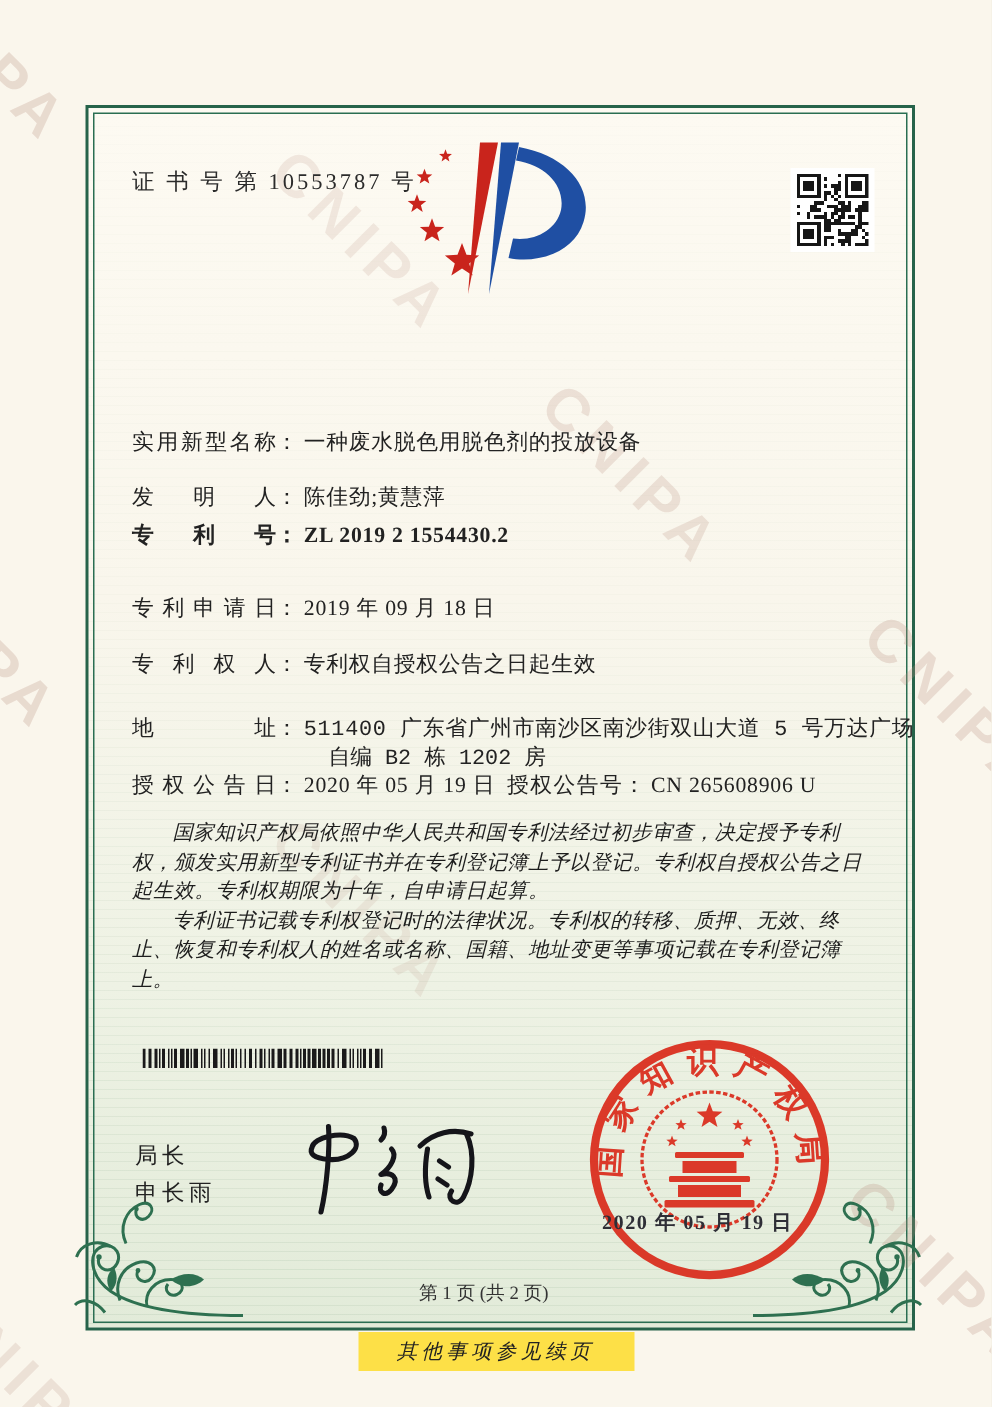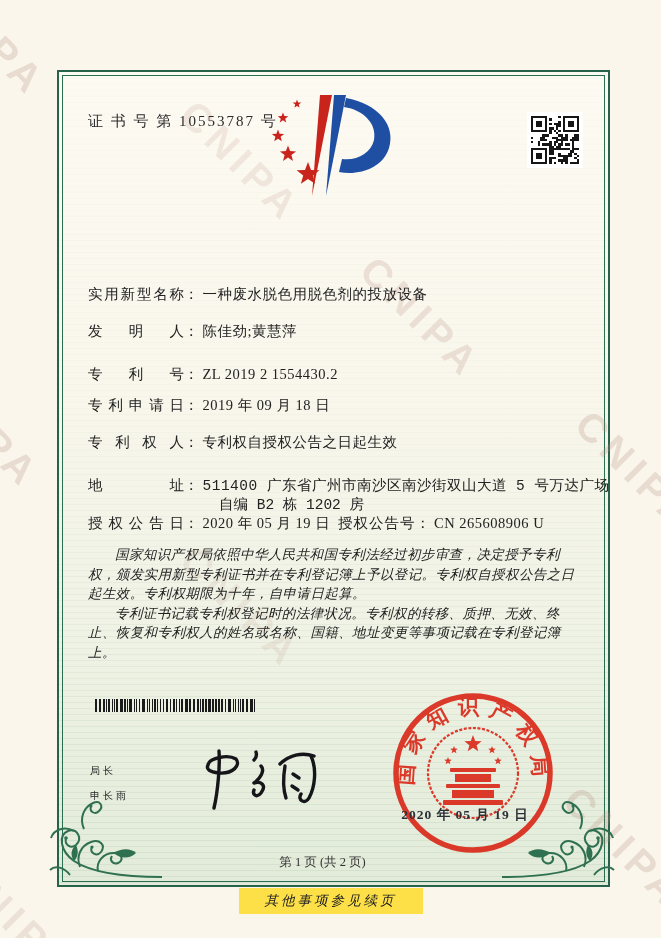--- a/index.html
+++ b/index.html
@@ -40,33 +40,33 @@
   .qr-wrap svg{width:48px;height:48px;}
 
   .title{position:absolute;left:0;top:200px;width:661px;text-align:center;
          font-size:33px;font-weight:bold;letter-spacing:5px;color:#111;}
 
   .fields{position:absolute;left:88px;top:285px;width:500px;font-size:14.5px;color:#222;}
   .frow{position:absolute;left:0;white-space:nowrap;}
   .fl{display:inline-block;width:96px;text-align:justify;text-align-last:justify;vertical-align:top;}
   .fv{display:inline-block;margin-left:4px;letter-spacing:.5px;}
   .addr2{display:block;margin-left:131px;}
-  .frow.r1{top:0;} .frow.r2{top:37px;} .frow.r3{top:80px;} .frow.r4{top:111px;}
+  .frow.r1{top:0;} .frow.r2{top:37px;} .frow.r3{top:62px;font-weight:bold;} .frow.r4{top:111px;}
   .frow.r5{top:148px;} .frow.r6{top:191px;font-family:Liberation Mono, monospace;} .frow.r7{top:229px;}
   .grant-no{position:absolute;left:250px;top:0;white-space:nowrap;}
   .grant-no .fl2{letter-spacing:1px;}
 
   .legal{position:absolute;left:88px;top:545px;width:490px;font-size:13.5px;line-height:19.5px;
          font-style:italic;color:#1d1d1d;letter-spacing:.4px;}
   .legal p{margin:0;text-indent:2em;}
 
   .barcode{position:absolute;left:95px;top:699px;width:164px;height:13px;}
 
   .bureau{position:absolute;left:90px;top:758px;font-family:"Liberation Sans","DejaVu Sans",sans-serif;
-          font-size:10px;color:#222;letter-spacing:3px;line-height:25px;}
+          font-size:15px;color:#222;letter-spacing:3px;line-height:25px;}
   .signature{position:absolute;left:196px;top:733px;}
 
   .seal{position:absolute;left:388px;top:688px;}
   .seal-date{position:absolute;left:385px;top:806px;width:160px;text-align:center;
              font-size:13.5px;font-weight:600;color:#2e2e36;letter-spacing:1px;}
 
   .page-info{position:absolute;left:0;top:854px;width:645px;text-align:center;font-size:12.5px;color:#333;}
 
   .ornament{position:absolute;width:118px;height:92px;}
   .orn-left{left:46px;top:791px;}

